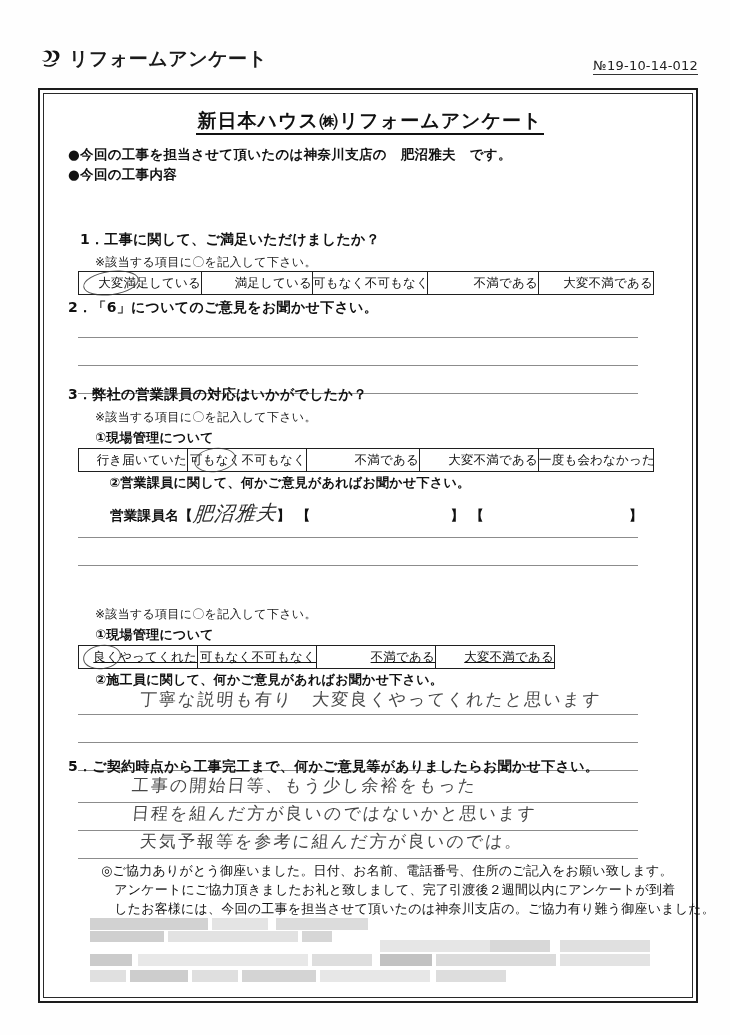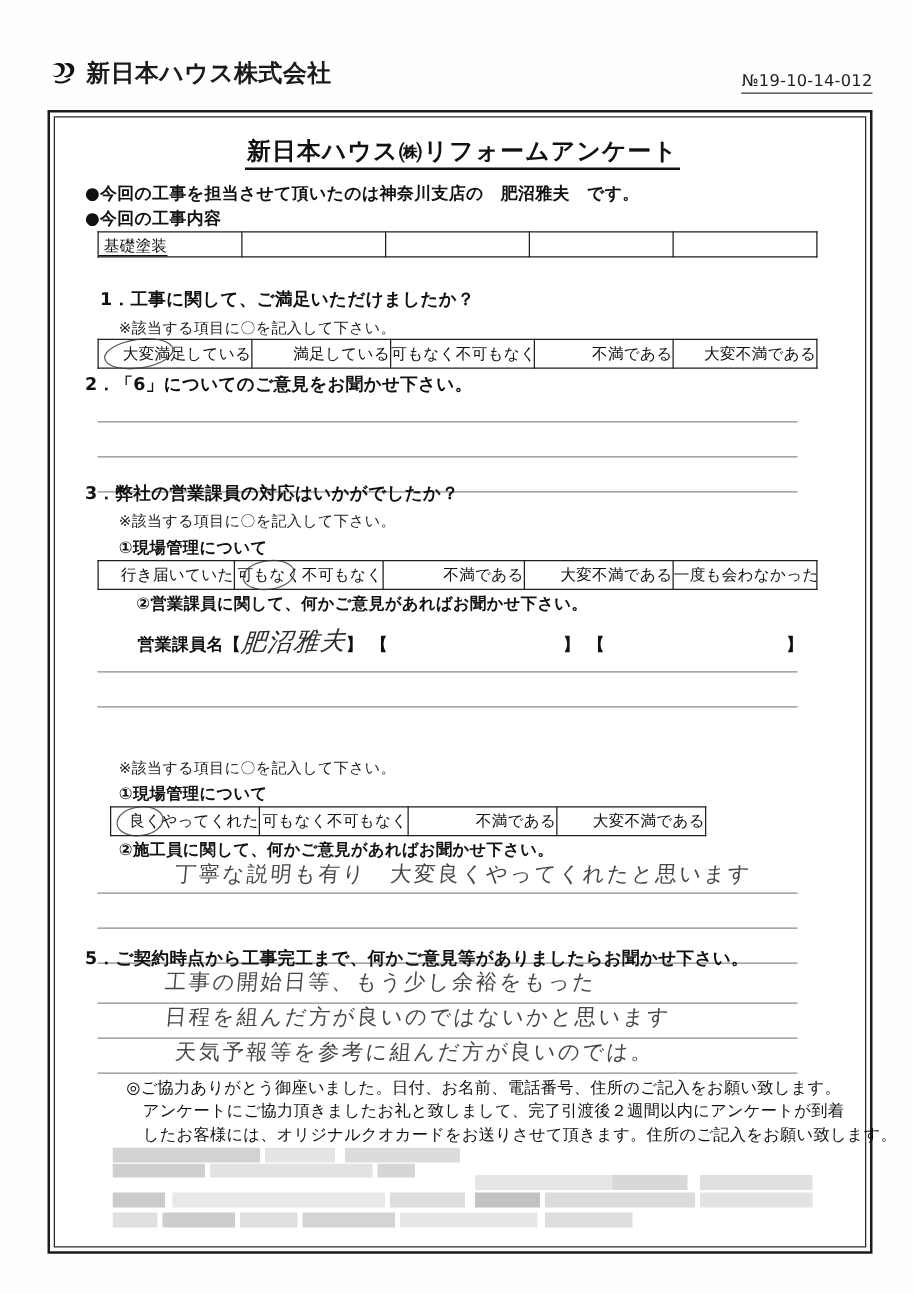--- a/index.html
+++ b/index.html
@@ -228,59 +228,38 @@
 
   <div class="letterhead">
     <div class="logo-wrap">
       <span class="logo-mark">
         <svg width="26" height="26" viewBox="0 0 26 26">
           <path d="M4 6 C11 2, 16 6, 13 12 C11 16, 6 17, 4 14 C7 16, 11 14, 11 10 C11 7, 8 5, 4 6 Z" fill="#111"></path>
           <path d="M13 5 C19 3, 23 7, 21 12 C19 16, 15 17, 13 15 C17 15, 19 12, 18 9 C17 7, 15 5.5, 13 5 Z" fill="#111"></path>
           <path d="M6 19 C10 21, 15 20, 18 17" stroke="#111" stroke-width="1.6" fill="none"></path>
         </svg>
       </span>
-      <span class="logo-text">新日本ハウス株式会社</span>
+      <span class="logo-text">リフォームアンケート</span>
     </div>
     <div class="doc-no">№19-10-14-012</div>
   </div>
 
   <div class="frame-outer">
     <div class="frame-inner"></div>
 
     <div class="content">
 
       <div class="form-title">
         <span>新日本ハウス㈱リフォームアンケート</span>
       </div>
 
       <div class="line bold" style="left:28px; top:56px;">●今回の工事を担当させて頂いたのは神奈川支店の　肥沼雅夫　です。</div>
 
       <div class="line bold" style="left:28px; top:76px;">●今回の工事内容</div>
 
-      <table class="tbl work" style="left:38px; top:95px; width:570px;">
-        <tbody>
-            <tr>
-          <td style="width:114px;">
-            <span class="work-label">基礎塗装</span>
-          </td>
-          <td style="width:114px;">
-            <span class="work-label" style="border:none;"></span>
-          </td>
-          <td style="width:114px;">
-            <span class="work-label" style="border:none;"></span>
-          </td>
-          <td style="width:114px;">
-            <span class="work-label" style="border:none;"></span>
-          </td>
-          <td style="width:114px;">
-            <span class="work-label" style="border:none;"></span>
-          </td>
-        </tr>
-      </tbody>
-        </table>
 
       <div class="line" style="left:20px; top:141px;margin-left:20px;">
         <span class="qnum">1．</span><span class="qnum">工事に関して、ご満足いただけましたか？</span>
       </div>
       <div class="line note" style="left:55px; top:164px;">※該当する項目に〇を記入して下さい。</div>
 
       <table class="tbl" style="left:38px; top:181px; width:570px;">
         <tbody>
             <tr>
           <td style="width:122px;">
@@ -344,21 +323,21 @@
       <div class="bracket-row" style="left:70px; top:410px;">
         <span class="bold">営業課員名</span><span class="bold">【</span><span class="hand hand-name">肥沼雅夫</span><span class="bold">】</span><span class="bold" style="padding-left:6px;">【</span><span style="display:inline-block; width:140px;"></span><span class="bold">】</span><span class="bold" style="padding-left:6px;">【</span><span style="display:inline-block; width:145px;"></span><span class="bold">】</span>
       </div>
 
       <div class="rule" style="left:38px; top:447px; width:560px;"></div>
       <div class="rule" style="left:38px; top:475px; width:560px;"></div>
 
       <div class="line note" style="left:55px; top:516px;">※該当する項目に〇を記入して下さい。</div>
       <div class="line bold" style="left:55px; top:536px; font-size:13px;">①現場管理について</div>
 
-      <table class="tbl" style="left:48px; top:555px; width:472px;">
+      <table class="tbl" style="left:38px; top:555px; width:472px;text-decoration:underline;">
         <tbody>
             <tr>
           <td style="width:118px;">
             <span>良くやってくれた</span>
             <span class="circle-mark" style="left:4px; width:36px;"></span>
           </td>
           <td style="width:118px;">
             <span>可もなく不可もなく</span>
           </td>
           <td style="width:118px;">
@@ -387,21 +366,21 @@
 
       <div class="hand-line" style="left:92px; top:712px;">日程を組んだ方が良いのではないかと思います</div>
       <div class="rule" style="left:38px; top:740px; width:560px;"></div>
 
       <div class="hand-line" style="left:100px; top:740px;">天気予報等を参考に組んだ方が良いのでは。</div>
       <div class="rule" style="left:38px; top:768px; width:560px;"></div>
 
       <div class="footer" style="top:772px;">
         <div>◎ご協力ありがとう御座いました。日付、お名前、電話番号、住所のご記入をお願い致します。</div>
         <div>　アンケートにご協力頂きましたお礼と致しまして、完了引渡後２週間以内にアンケートが到着</div>
-        <div>　したお客様には、オリジナルクオカードをお送りさせて頂きます。住所のご記入をお願い致します。</div>
+        <div>　したお客様には、今回の工事を担当させて頂いたのは神奈川支店の。ご協力有り難う御座いました。</div>
       </div>
 
       <div class="redacted" style="left:50px; top:828px; width:560px; height:72px;">
         <div class="px" style="left:0px;   top:0px;  width:118px; height:12px; background:#d2d2d2;"></div>
         <div class="px" style="left:122px; top:0px;  width:56px;  height:12px; background:#e4e4e4;"></div>
         <div class="px" style="left:186px; top:0px;  width:92px;  height:12px; background:#dcdcdc;"></div>
         <div class="px" style="left:0px;   top:13px; width:74px;  height:11px; background:#cfcfcf;"></div>
         <div class="px" style="left:78px;  top:13px; width:130px; height:11px; background:#e2e2e2;"></div>
         <div class="px" style="left:212px; top:13px; width:30px;  height:11px; background:#d6d6d6;"></div>
 

